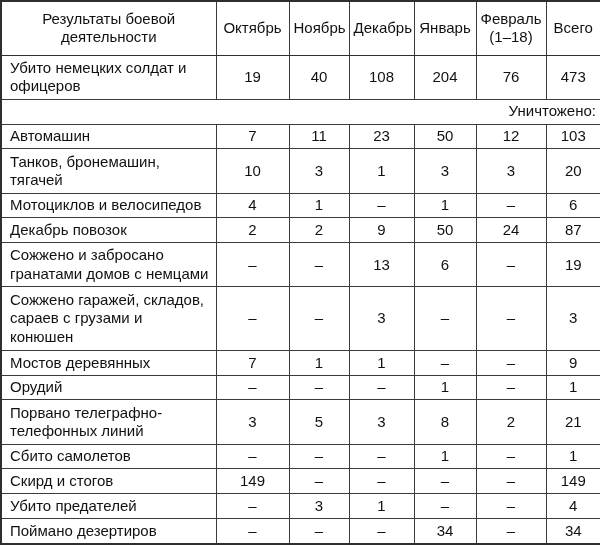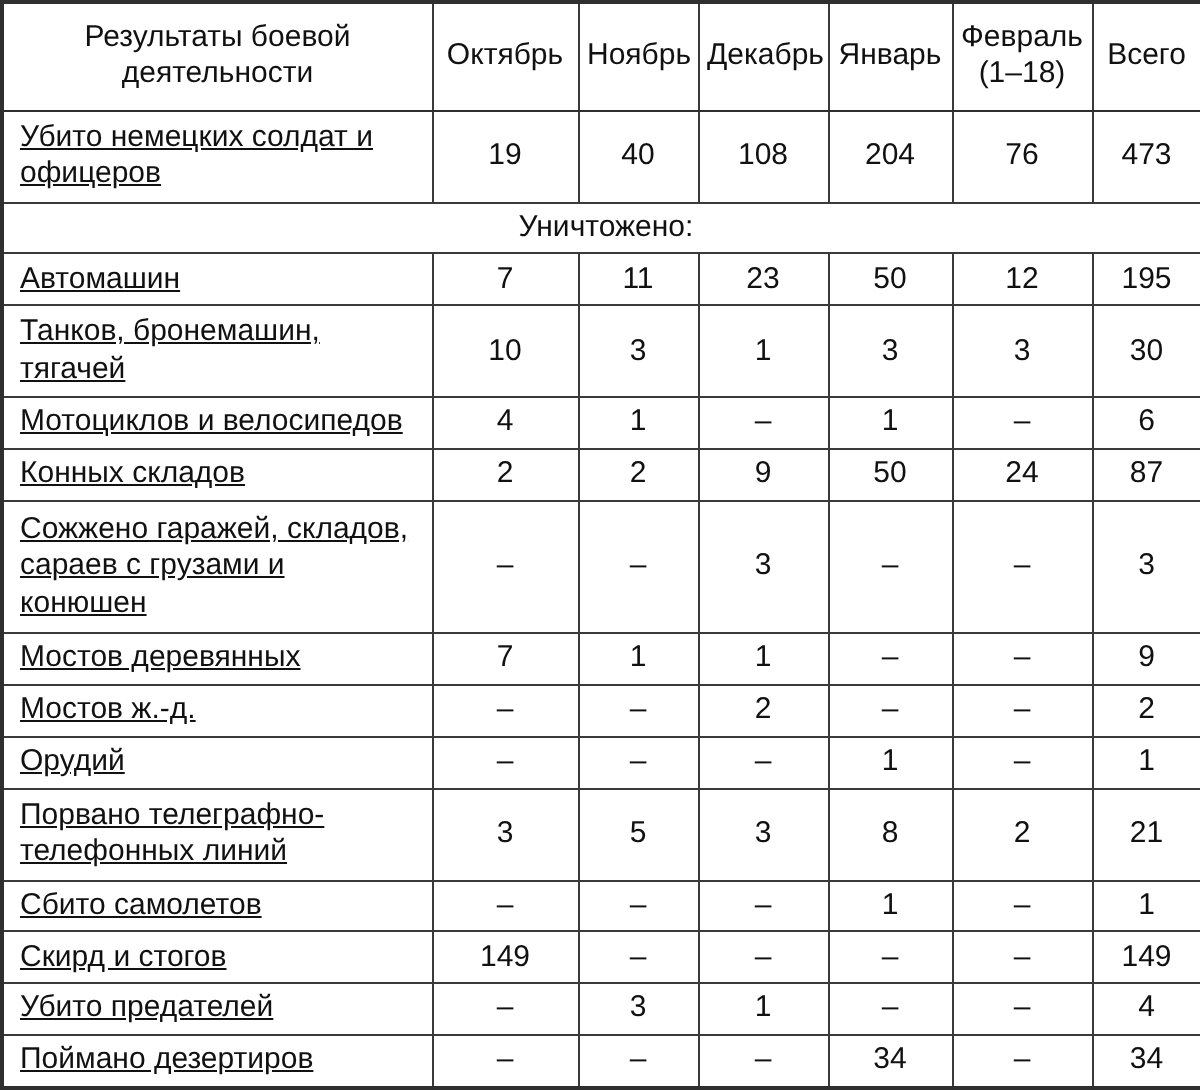--- a/index.html
+++ b/index.html
@@ -39,24 +39,23 @@
     border-bottom: 1.5px solid #2f2f2f;
   }
   table.results th.results-head {
     padding: 2px 5px;
     margin-left: 44px;
   }
   table.results td.label {
     text-align: left;
     padding-left: 8px;
     padding-right: 6px;
-    text-decoration: underline;
   }
   table.results td.section {
-    text-align: center;
+    text-align: right;
     padding-left: 8px;
   }
   table.results td.num {
     text-align: center;
   }
 </style>
 </head>
 <body>
 
 <div class="page">
@@ -96,75 +95,75 @@
         <tr>
           <td colspan="7" class="section">Уничтожено:</td>
         </tr>
         <tr>
           <td class="label">Автомашин</td>
           <td class="num">7</td>
           <td class="num">11</td>
           <td class="num">23</td>
           <td class="num">50</td>
           <td class="num">12</td>
-          <td class="num">195</td>
+          <td class="num">103</td>
         </tr>
         <tr>
           <td class="label">Танков, бронемашин, тягачей</td>
           <td class="num">10</td>
           <td class="num">3</td>
           <td class="num">1</td>
           <td class="num">3</td>
           <td class="num">3</td>
-          <td class="num">30</td>
+          <td class="num">20</td>
         </tr>
         <tr>
           <td class="label">Мотоциклов и велосипедов</td>
           <td class="num">4</td>
           <td class="num">1</td>
           <td class="num">–</td>
           <td class="num">1</td>
           <td class="num">–</td>
           <td class="num">6</td>
         </tr>
         <tr>
-          <td class="label">Конных складов</td>
+          <td class="label">Декабрь повозок</td>
           <td class="num">2</td>
           <td class="num">2</td>
           <td class="num">9</td>
           <td class="num">50</td>
           <td class="num">24</td>
           <td class="num">87</td>
         </tr>
         <tr>
+          <td class="label">Сожжено и забросано гранатами домов с немцами</td>
+          <td class="num">–</td>
+          <td class="num">–</td>
+          <td class="num">13</td>
+          <td class="num">6</td>
+          <td class="num">–</td>
+          <td class="num">19</td>
+        </tr>
+        <tr>
           <td class="label">Сожжено гаражей, складов, сараев с грузами и конюшен</td>
           <td class="num">–</td>
           <td class="num">–</td>
           <td class="num">3</td>
           <td class="num">–</td>
           <td class="num">–</td>
           <td class="num">3</td>
         </tr>
         <tr>
           <td class="label">Мостов деревянных</td>
           <td class="num">7</td>
           <td class="num">1</td>
           <td class="num">1</td>
           <td class="num">–</td>
           <td class="num">–</td>
           <td class="num">9</td>
-        </tr>
-        <tr>
-          <td class="label">Мостов ж.-д.</td>
-          <td class="num">–</td>
-          <td class="num">–</td>
-          <td class="num">2</td>
-          <td class="num">–</td>
-          <td class="num">–</td>
-          <td class="num">2</td>
         </tr>
         <tr>
           <td class="label">Орудий</td>
           <td class="num">–</td>
           <td class="num">–</td>
           <td class="num">–</td>
           <td class="num">1</td>
           <td class="num">–</td>
           <td class="num">1</td>
         </tr>

